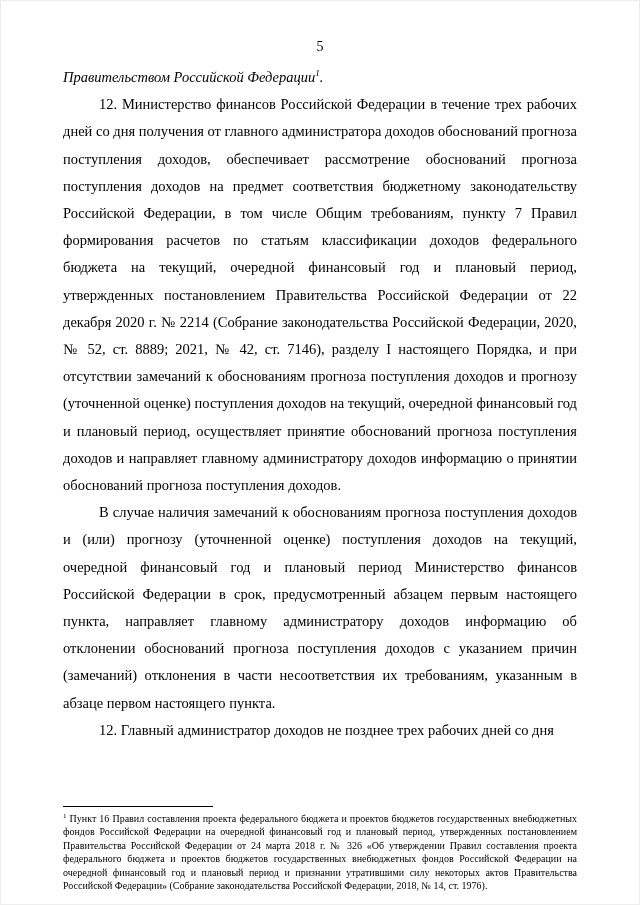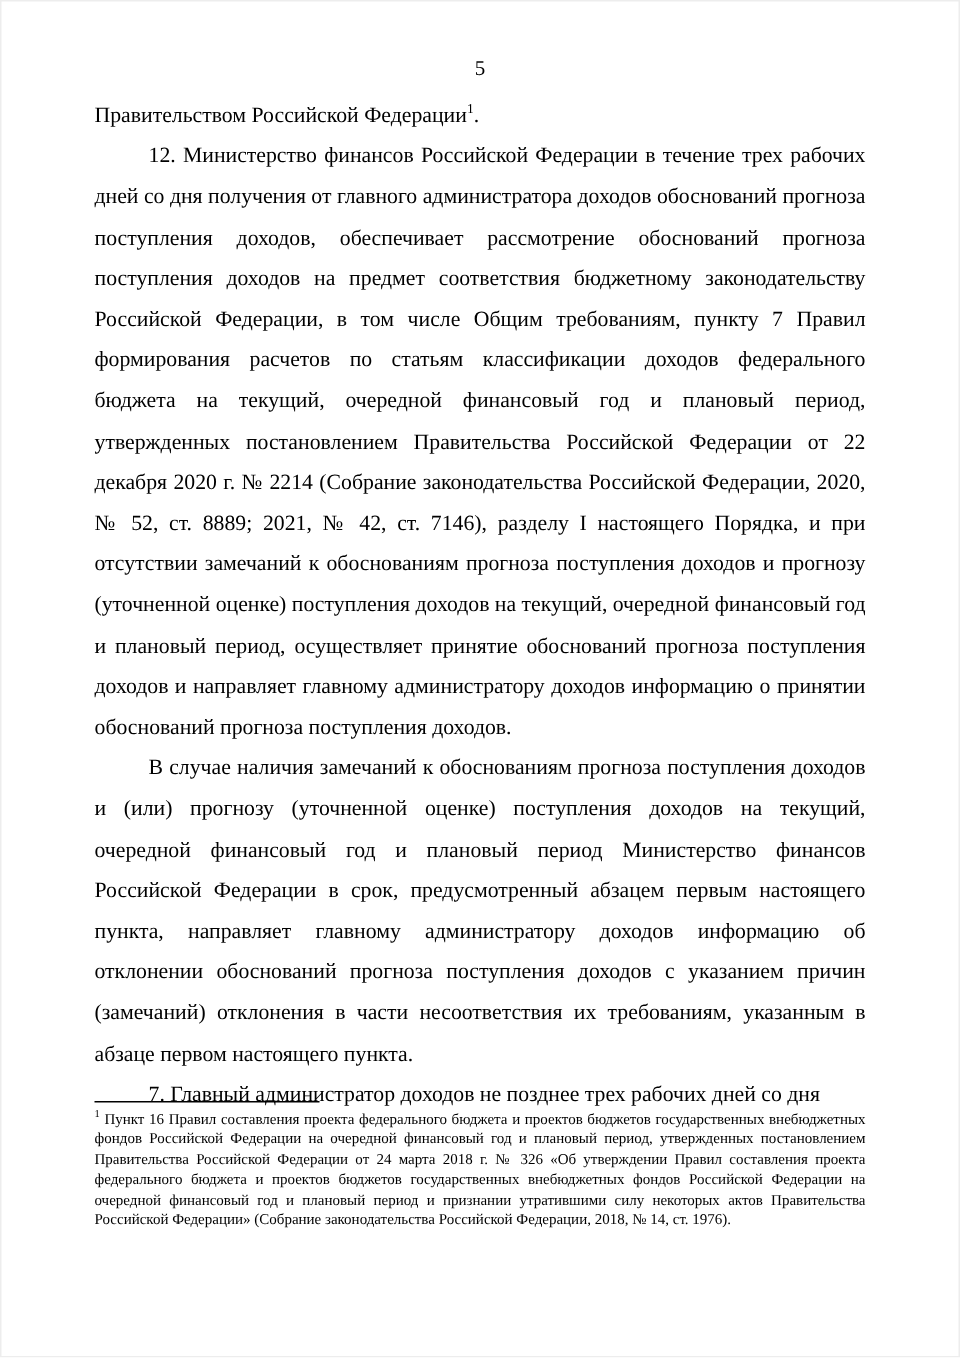--- a/index.html
+++ b/index.html
@@ -40,30 +40,31 @@
     line-height: 27.2px;
     text-align: justify;
     text-justify: inter-word;
   }
   .para {
     margin: 0;
     text-indent: 36px;
   }
   .para.no-indent {
     text-indent: 0;
+    font-style: italic;
   }
   sup.fn-ref {
     font-size: 9px;
     line-height: 0;
     vertical-align: super;
   }
   .footnote-area {
     position: absolute;
     left: 63px;
-    top: 734px;
+    top: 806px;
     width: 514px;
   }
   .footnote-rule {
     width: 150px;
     height: 0;
     border-top: 1px solid #000000;
     margin-bottom: 5px;
   }
   .footnote {
     margin: 0;
@@ -87,21 +88,21 @@
 
   <div class="body-text">
 
     <p class="para no-indent"><span>Правительством Российской Федерации</span><sup class="fn-ref">1</sup><span>.</span></p>
 
 
     <p class="para">12. Министерство финансов Российской Федерации в течение трех рабочих дней со дня получения от главного администратора доходов обоснований прогноза поступления доходов, обеспечивает рассмотрение обоснований прогноза поступления доходов на предмет соответствия бюджетному законодательству Российской Федерации, в том числе Общим требованиям, пункту 7 Правил формирования расчетов по статьям классификации доходов федерального бюджета на текущий, очередной финансовый год и плановый период, утвержденных постановлением Правительства Российской Федерации от 22 декабря 2020 г. № 2214 (Собрание законодательства Российской Федерации, 2020, № 52, ст. 8889; 2021, № 42, ст. 7146), разделу I настоящего Порядка, и при отсутствии замечаний к обоснованиям прогноза поступления доходов и прогнозу (уточненной оценке) поступления доходов на текущий, очередной финансовый год и плановый период, осуществляет принятие обоснований прогноза поступления доходов и направляет главному администратору доходов информацию о принятии обоснований прогноза поступления доходов.</p>
 
     <p class="para">В случае наличия замечаний к обоснованиям прогноза поступления доходов и (или) прогнозу (уточненной оценке) поступления доходов на текущий, очередной финансовый год и плановый период Министерство финансов Российской Федерации в срок, предусмотренный абзацем первым настоящего пункта, направляет главному администратору доходов информацию об отклонении обоснований прогноза поступления доходов с указанием причин (замечаний) отклонения в части несоответствия их требованиям, указанным в абзаце первом настоящего пункта.</p>
 
-    <p class="para">7. Главный администратор доходов не позднее трех рабочих дней со дня</p>
+    <p class="para">12. Главный администратор доходов не позднее трех рабочих дней со дня</p>
 
   </div>
 
   <div class="footnote-area">
     <div class="footnote-rule"></div>
     <p class="footnote"><sup class="fn-marker">1</sup> <span>Пункт 16 Правил составления проекта федерального бюджета и проектов бюджетов государственных внебюджетных фондов Российской Федерации на очередной финансовый год и плановый период, утвержденных постановлением Правительства Российской Федерации от 24 марта 2018 г. № 326 «Об утверждении Правил составления проекта федерального бюджета и проектов бюджетов государственных внебюджетных фондов Российской Федерации на очередной финансовый год и плановый период и признании утратившими силу некоторых актов Правительства Российской Федерации» (Собрание законодательства Российской Федерации, 2018, № 14, ст. 1976).</span></p>
   </div>
 
 </div>
 

